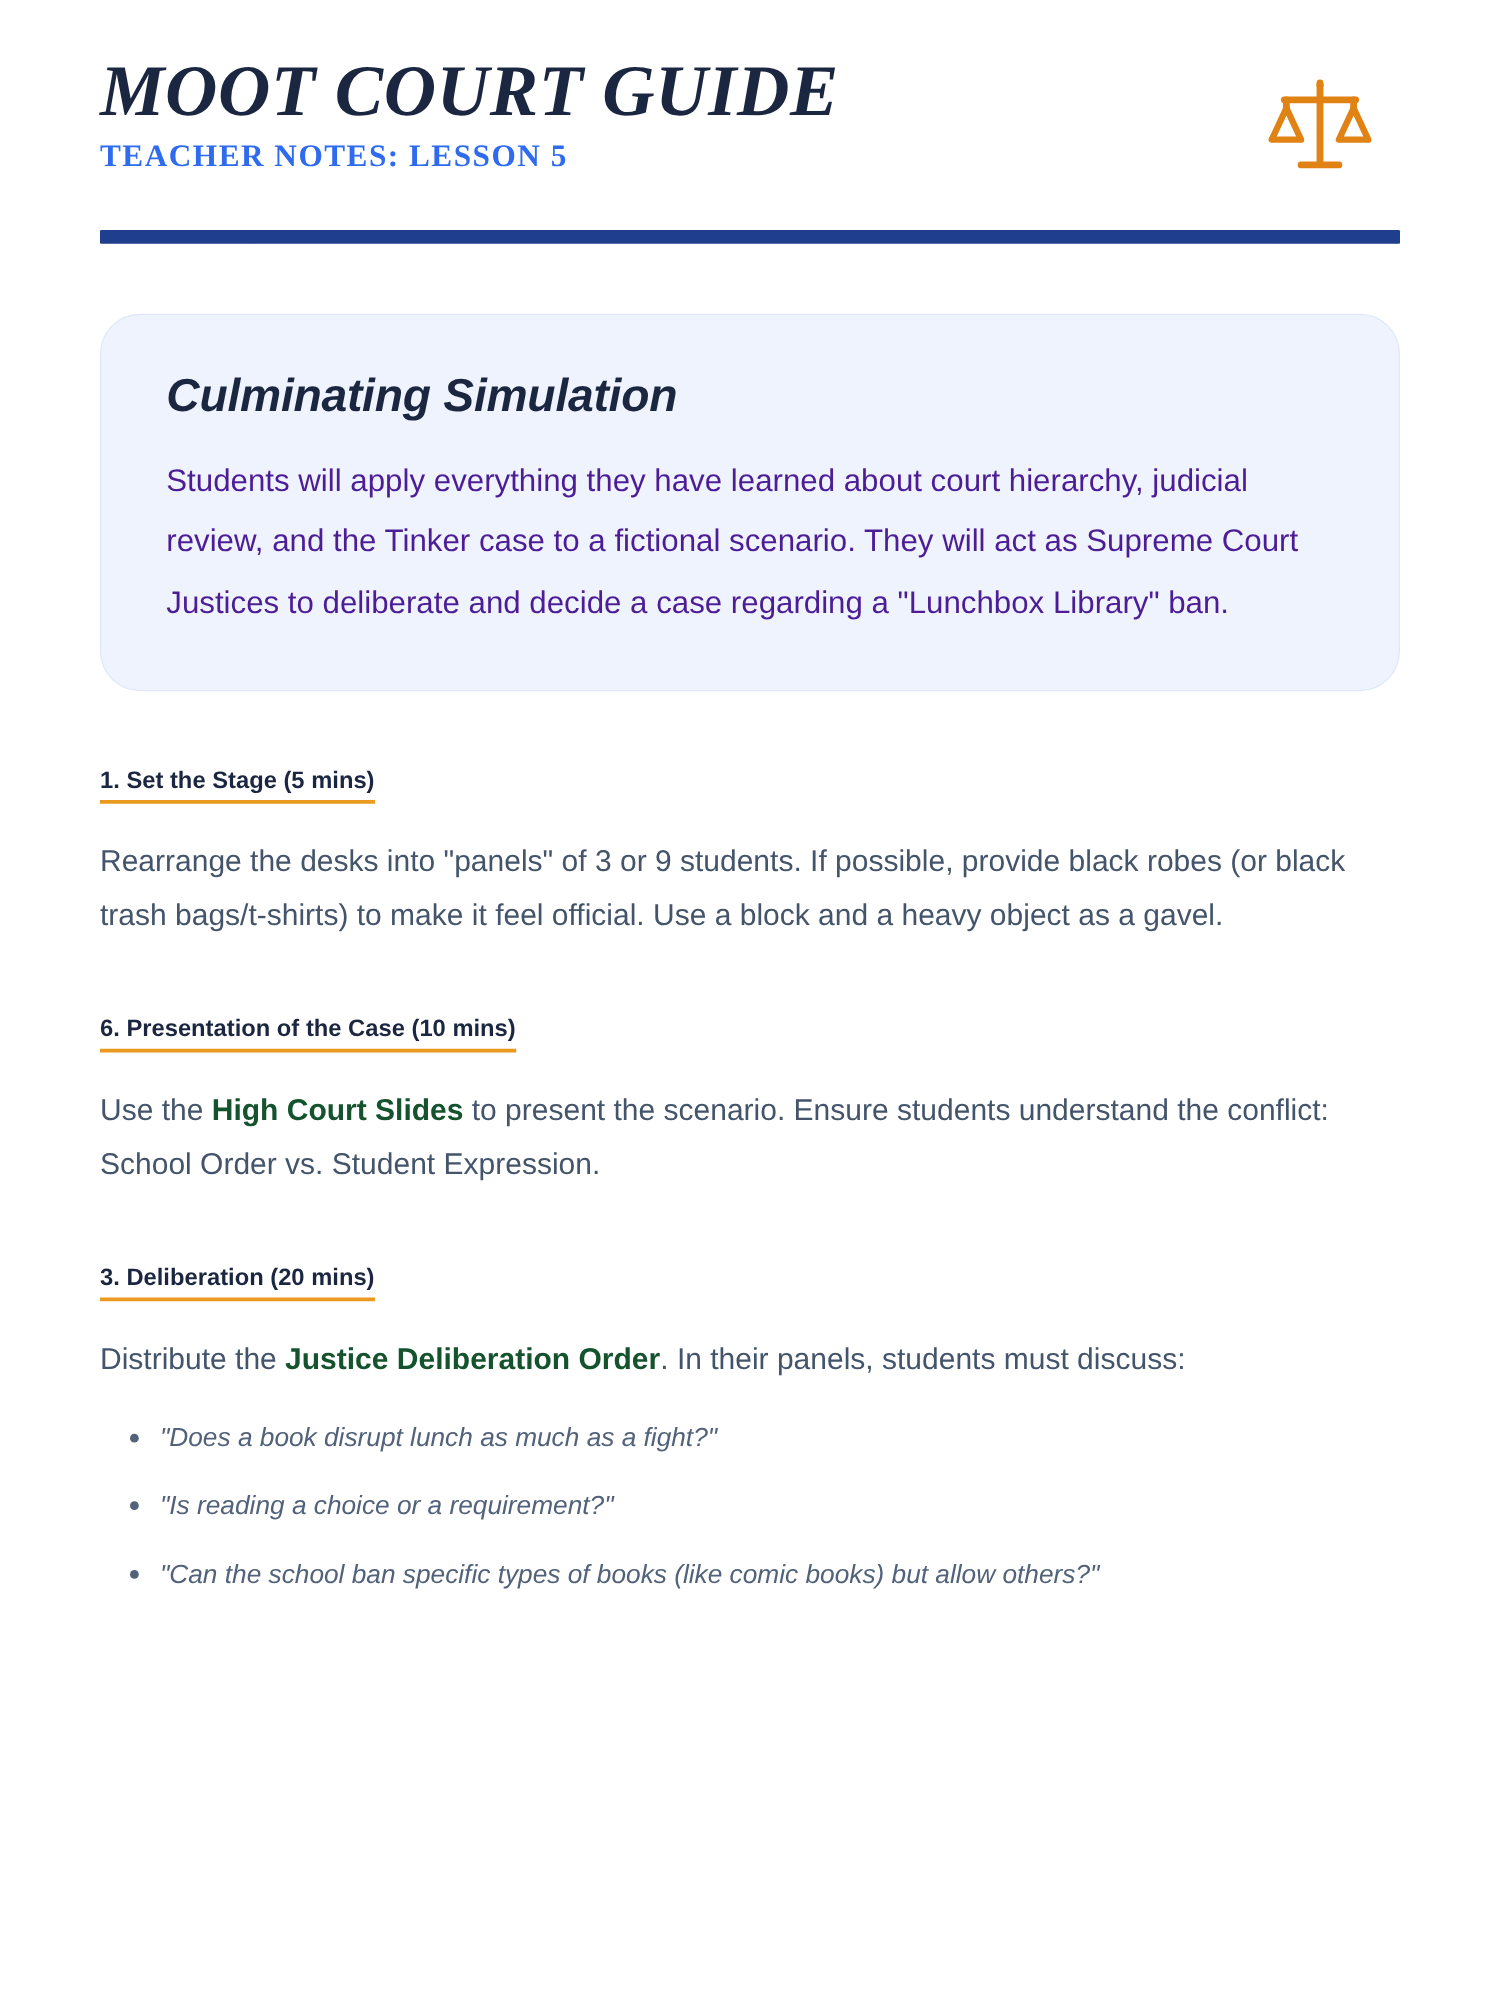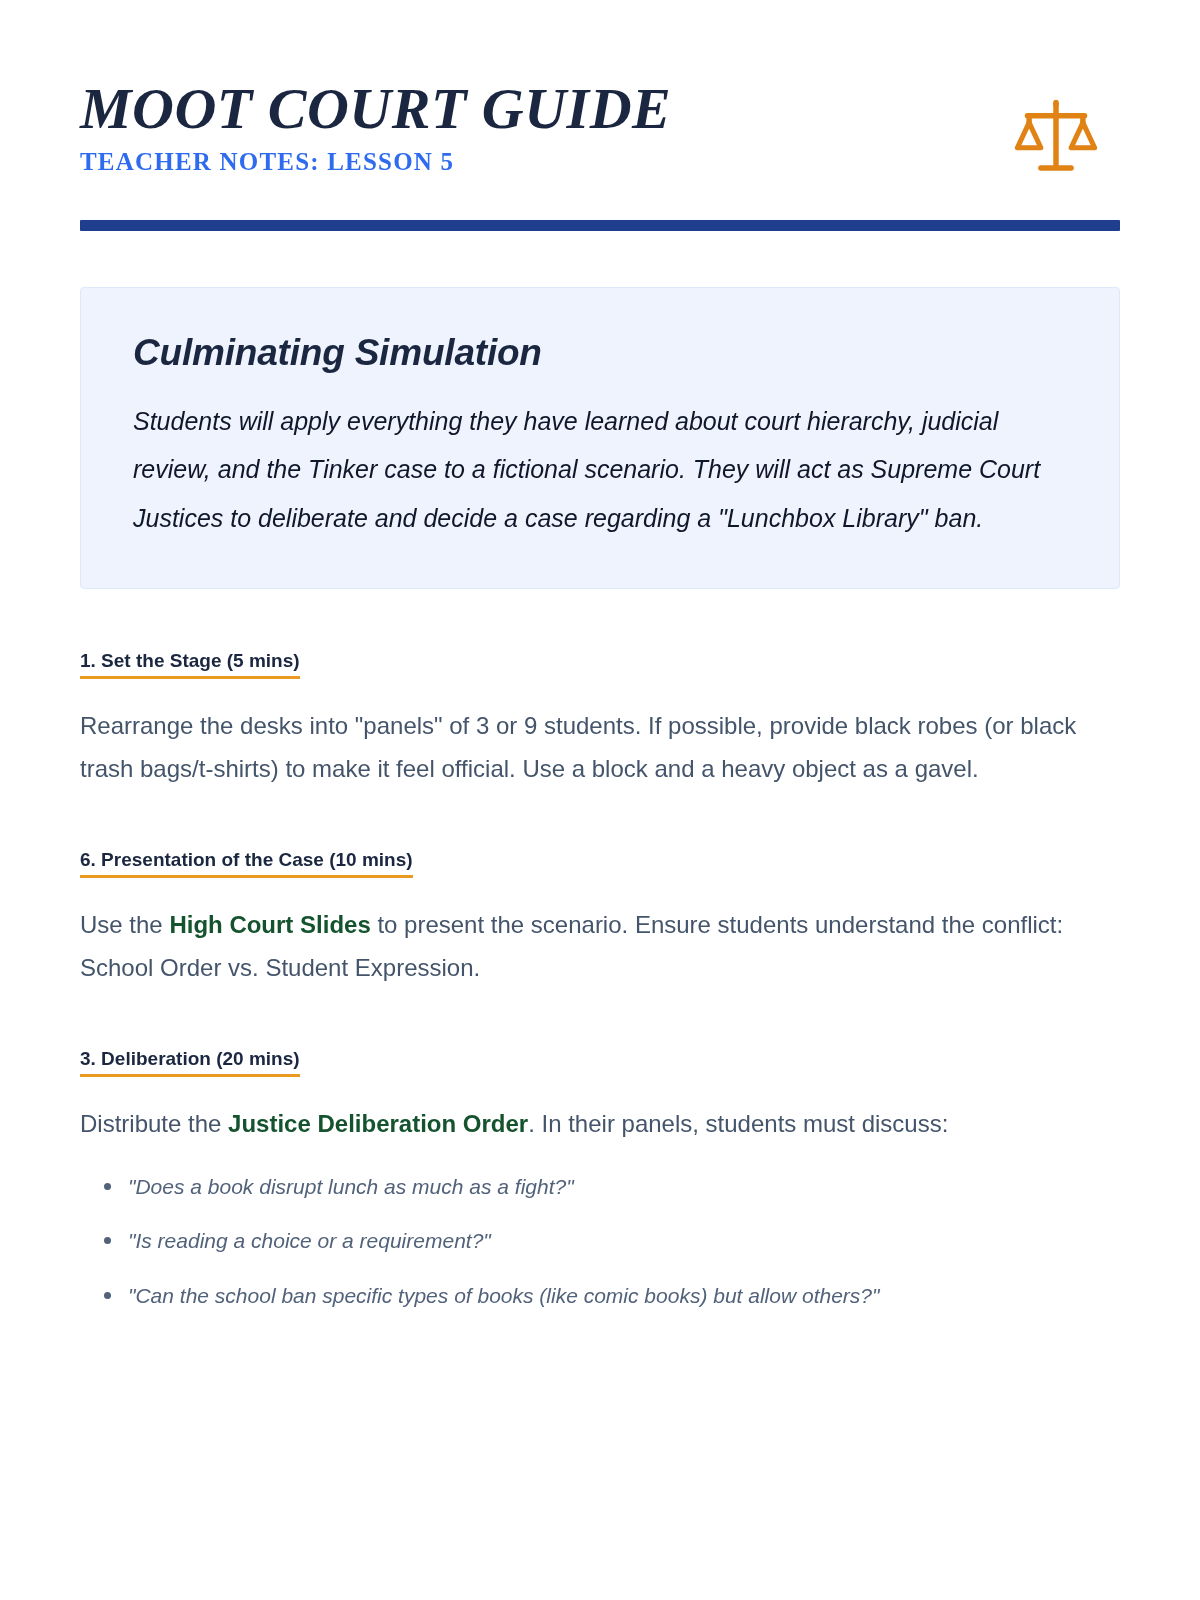--- a/index.html
+++ b/index.html
@@ -22,21 +22,21 @@
     height: 1600px;
     box-sizing: border-box;
     padding: 0 80px;
     background: #ffffff;
     overflow: hidden;
   }
 
   
   .header {
     position: relative;
-    padding-top: 80px;
+    padding-top: 44px;
     display: flex;
     align-items: flex-start;
     justify-content: space-between;
   }
   .header-text {
     flex: 1 1 auto;
   }
   .doc-title {
     margin: 0;
     font-family: "Liberation Serif", "DejaVu Serif", serif;
@@ -74,41 +74,40 @@
     width: 100%;
     background: #1f3e8e;
     border-radius: 1px;
   }
 
   
   .callout {
     margin-top: 56px;
     background: #eef3fd;
     border: 1px solid #dfe8fa;
-    border-radius: 4px;
+    border-radius: 32px;
     padding: 44px 52px 46px 52px;
     box-sizing: border-box;
   }
   .callout-title {
     margin: 0 0 22px 0;
     font-family: "Liberation Sans", sans-serif;
     font-weight: 700;
     font-style: italic;
     font-size: 37px;
     line-height: 1.15;
     color: #1b2740;
     letter-spacing: -0.2px;
   }
   .callout-body {
     margin: 0;
     font-size: 25px;
     line-height: 1.94;
-    color: #0f172a;
+    color: #4c1d95;
     max-width: 930px;
-    font-style: italic;
   }
 
   
   .sections {
     margin-top: 60px;
   }
   .section {
     margin-bottom: 58px;
   }
   .section:last-child {

